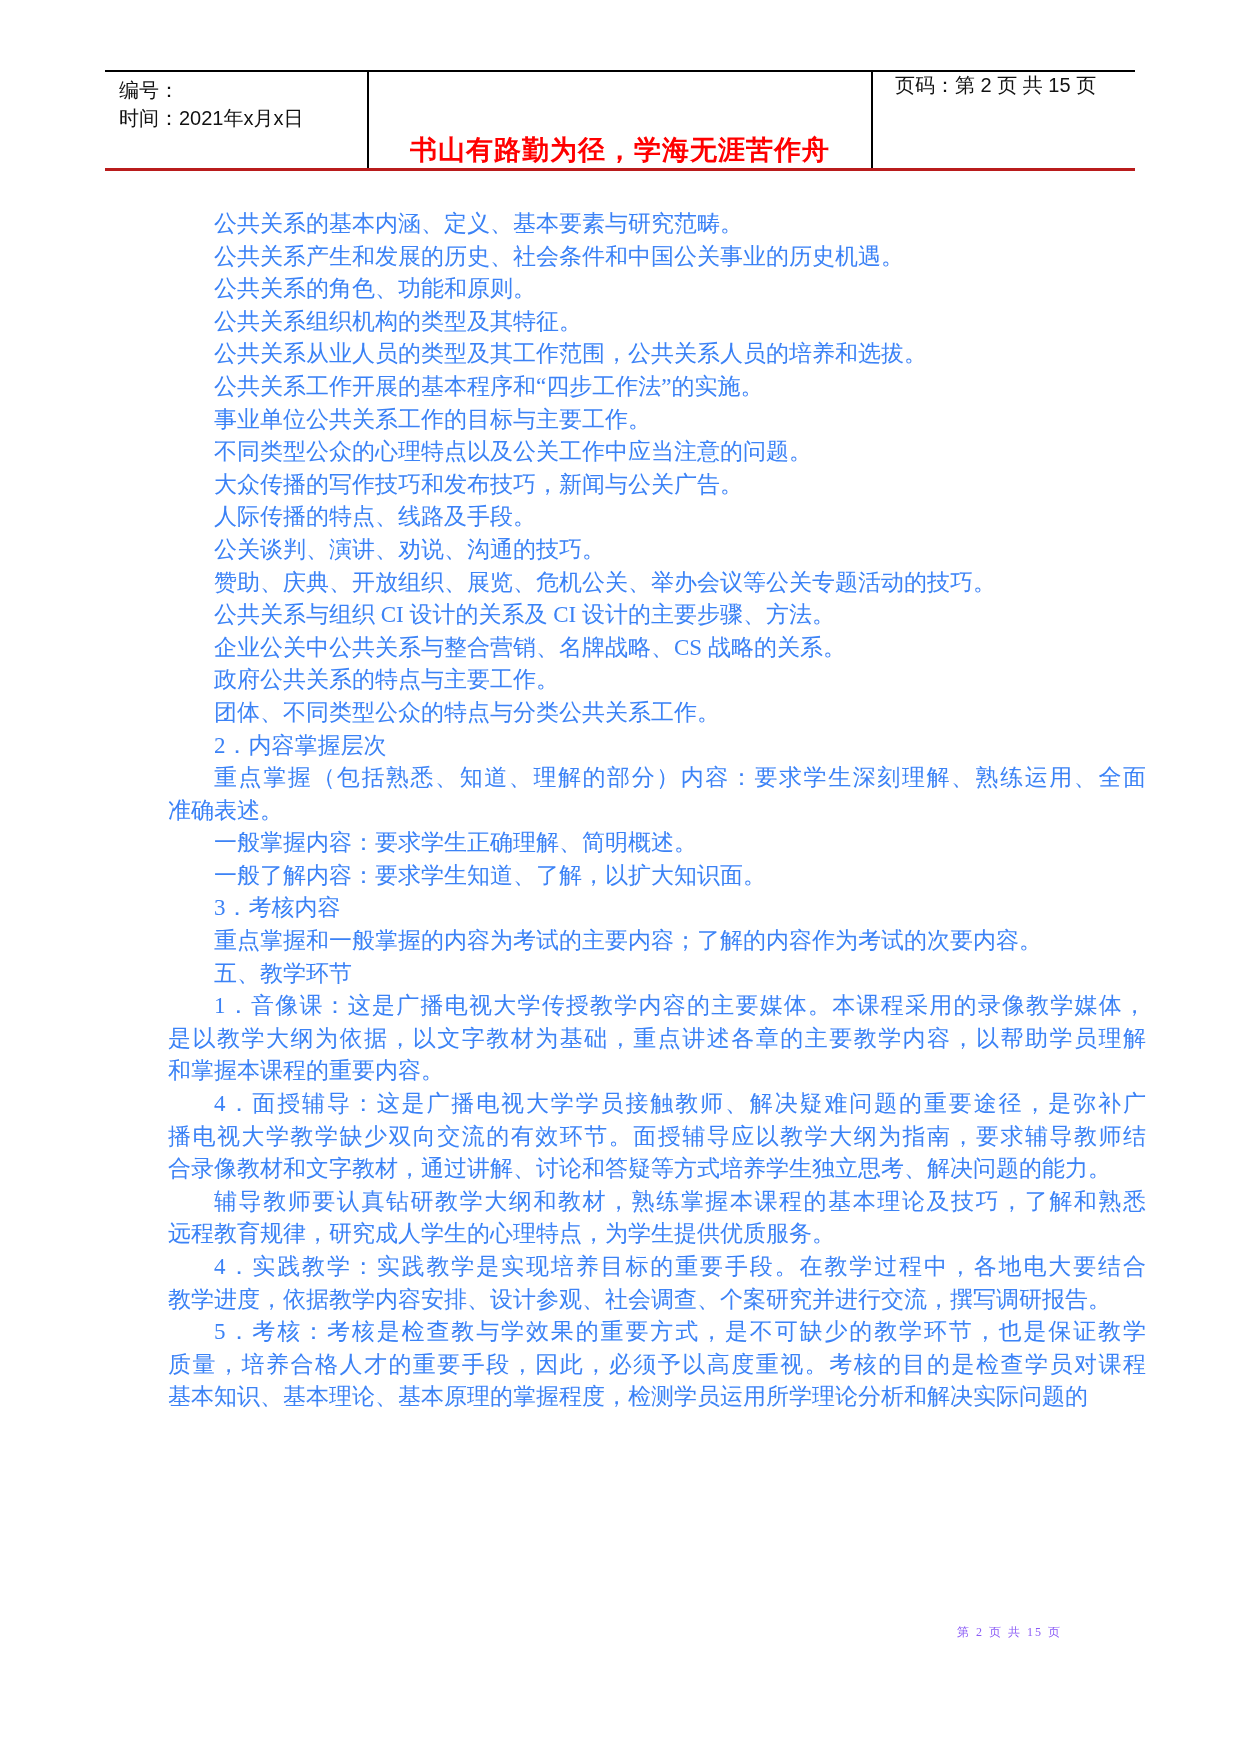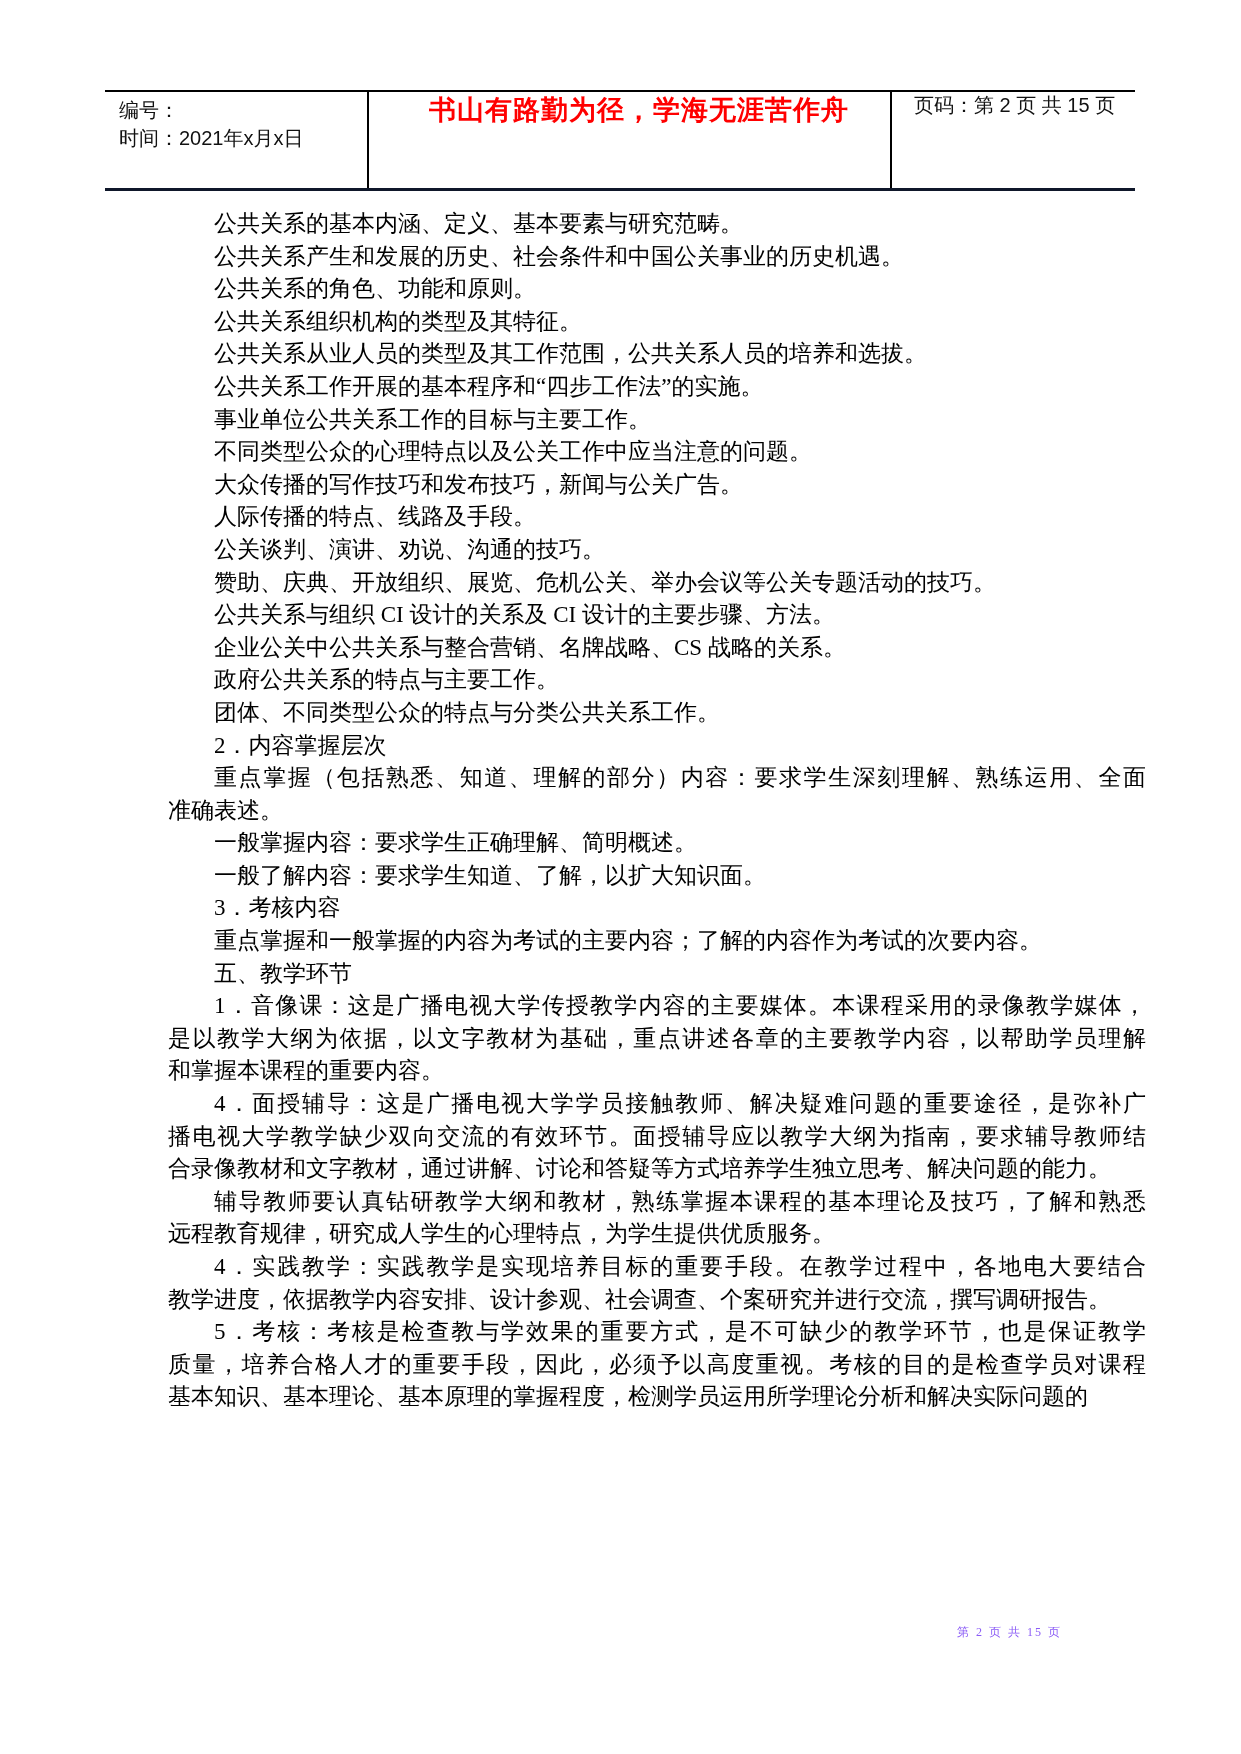--- a/index.html
+++ b/index.html
@@ -6,56 +6,56 @@
   .page{
     position:relative;
     width:1241px;height:1754px;
     background:#ffffff;
     overflow:hidden;
     font-family:"Liberation Serif","DejaVu Serif",serif;
     color:#1f1f1f;
   }
   
   .header-table{
-    position:absolute;left:105px;top:90px;
+    position:absolute;left:105px;top:70px;
     width:1030px;height:96px;
     border-top:2px solid #000;
-    border-bottom:3px solid #0f172a;
+    border-bottom:3px solid #b91c1c;
     display:flex;
     box-sizing:content-box;
   }
   .hcell{box-sizing:border-box;height:100%;}
   .hcell.left{
     width:264px;
     border-right:2px solid #000;
     padding:4px 10px 0 14px;
     font-family:"Liberation Sans","DejaVu Sans",sans-serif;
     font-size:20px;line-height:28px;color:#111;
   }
   .hcell.mid{
     width:502px;
-    display:flex;align-items:flex-start;justify-content:center;margin-left:19px;
+    display:flex;align-items:flex-end;justify-content:center;
   }
   .slogan{
     font-size:27px;font-weight:bold;
     letter-spacing:1px;
     font-family:"Liberation Serif","DejaVu Serif",serif;
   }
   .hcell.right{
     flex:1;
     border-left:2px solid #000;
     display:flex;align-items:flex-start;
     padding-left:22px;
     font-family:"Liberation Sans","DejaVu Sans",sans-serif;
     font-size:20px;color:#111;
   }
   
   .doc-body{
     position:absolute;left:168px;top:208px;width:978px;
-    font-size:23px;color:#000000;
+    font-size:23px;color:#3b82f6;
   }
   .para{margin:0;padding:0;}
   .line{
     height:32.6px;line-height:32.6px;
     white-space:nowrap;
     overflow:visible;
   }
   .line.first{text-indent:46px;}
   .line.fill{
     white-space:normal;

